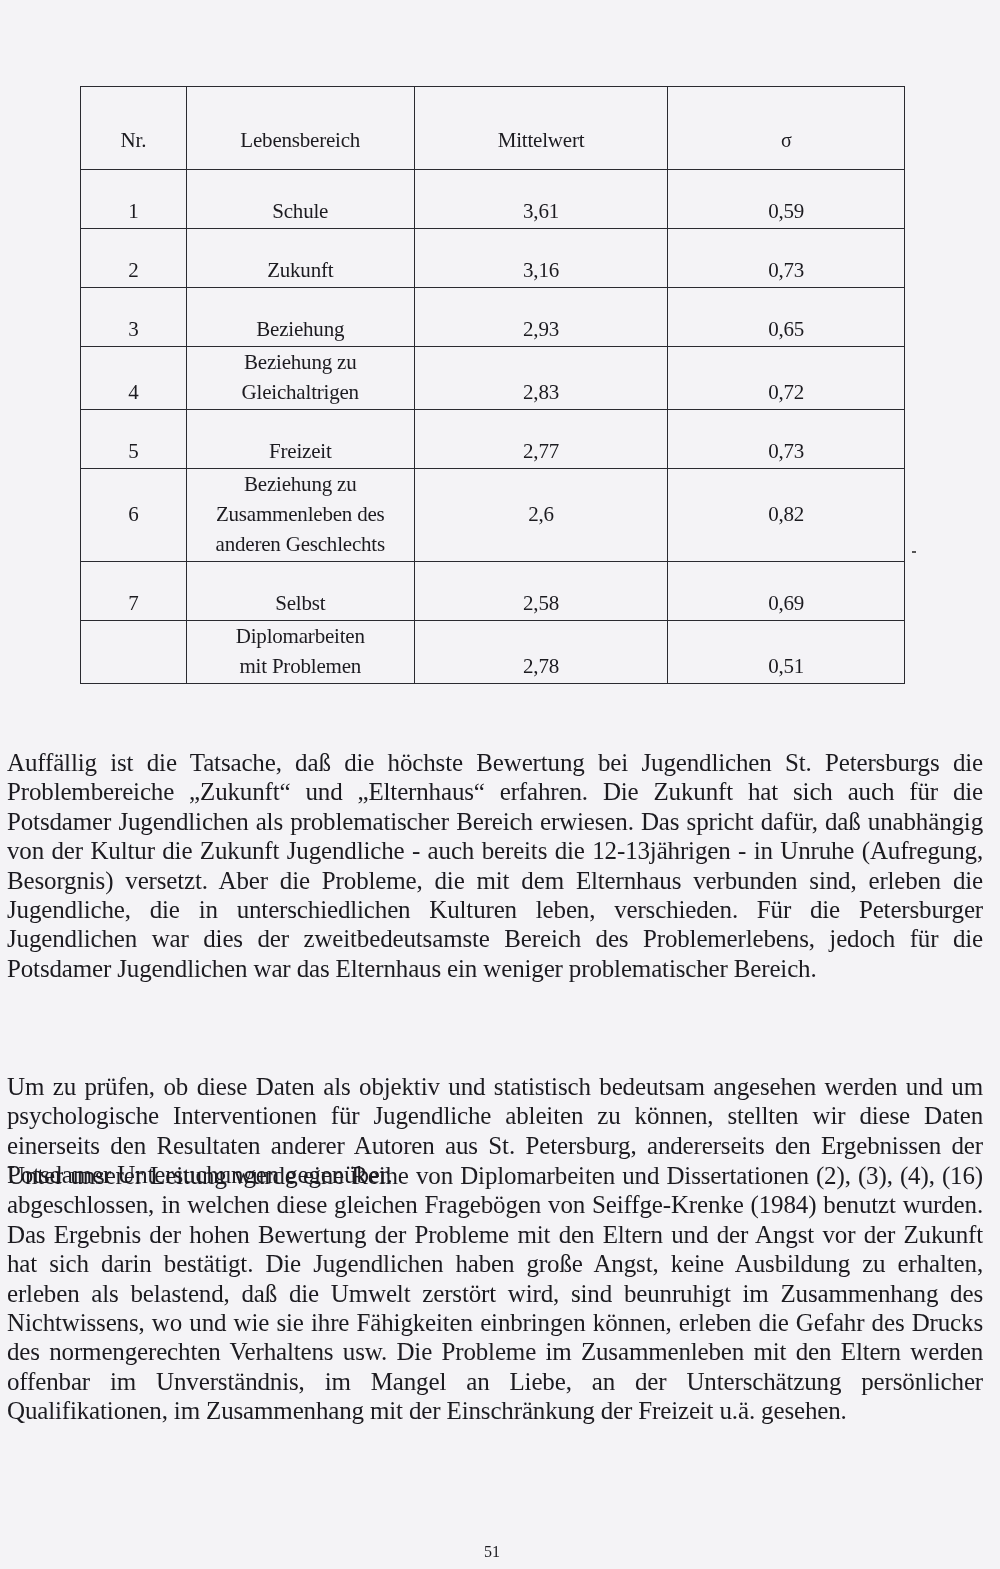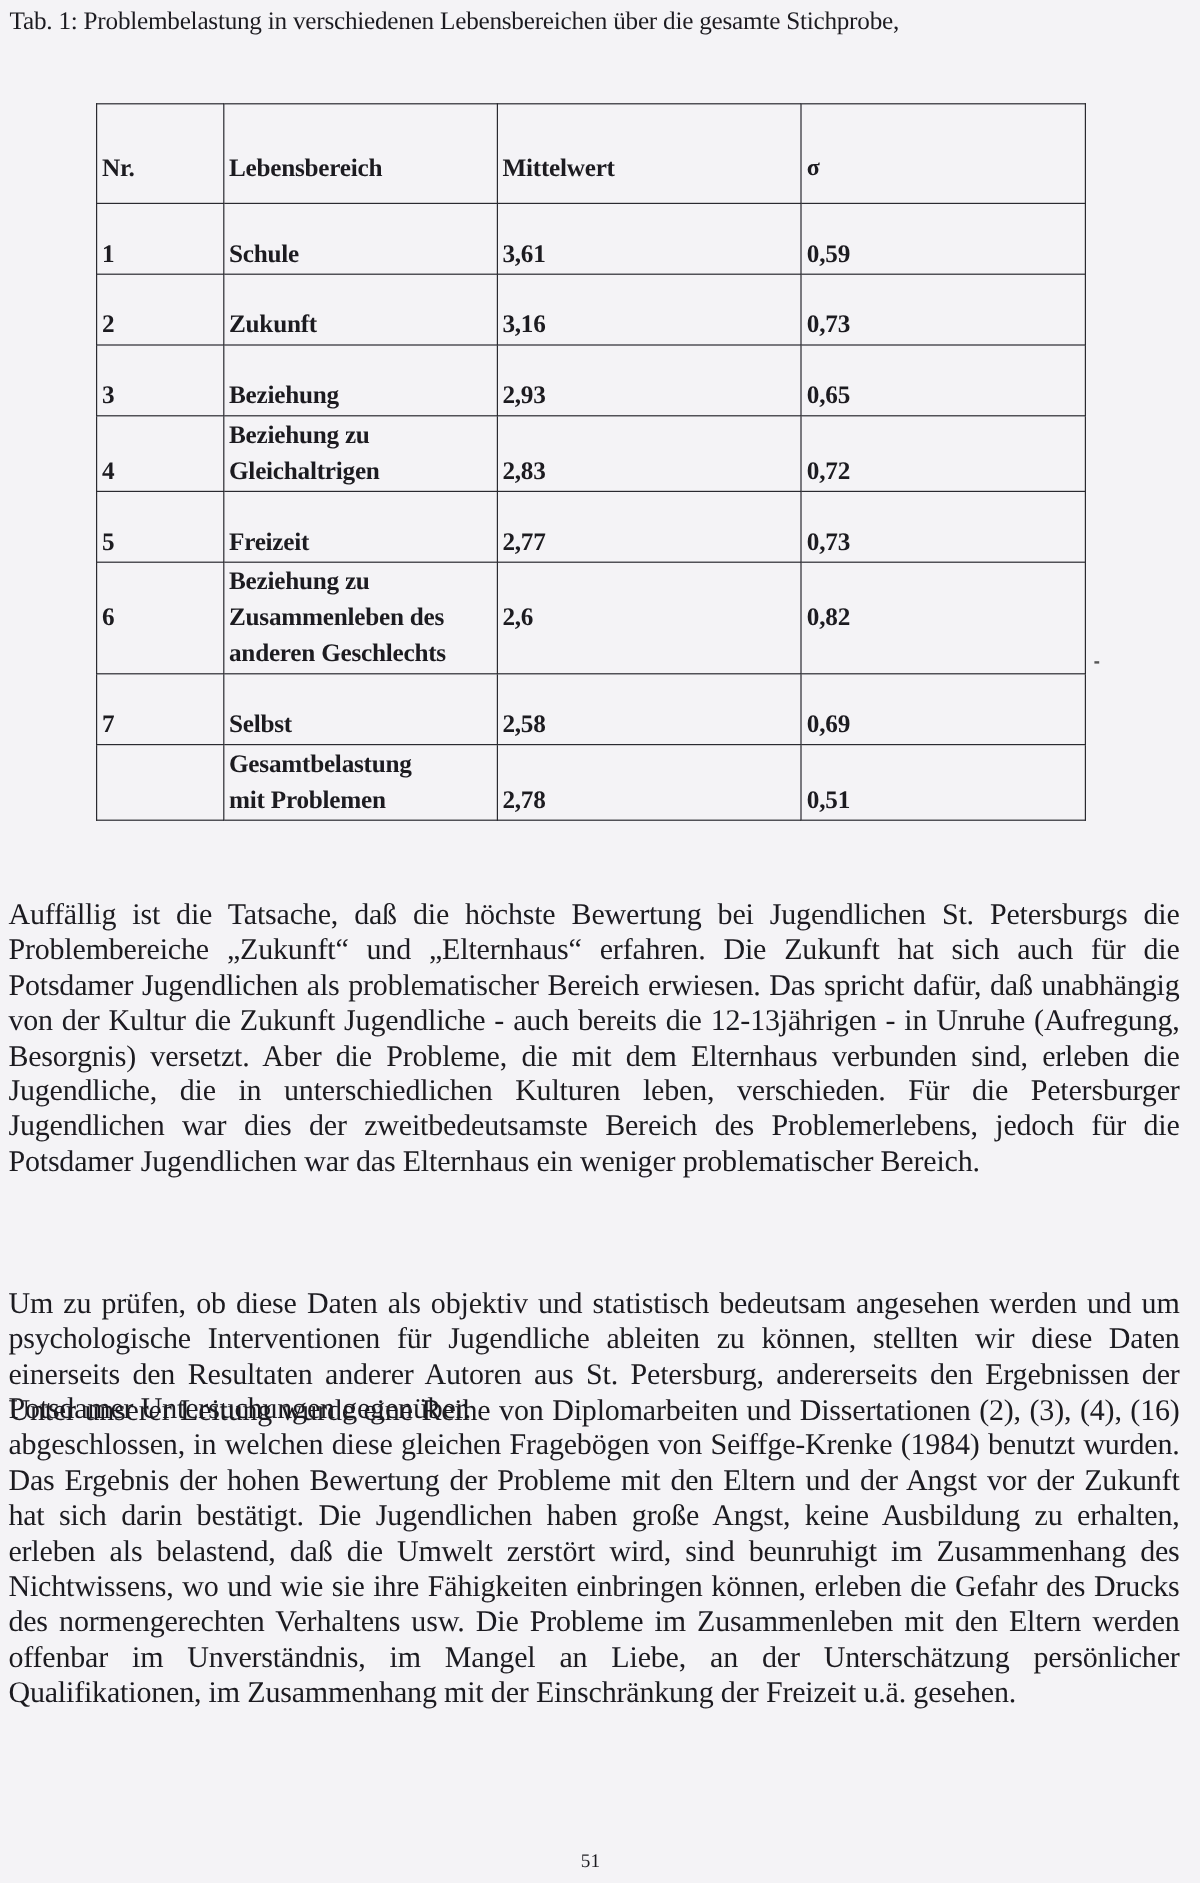--- a/index.html
+++ b/index.html
@@ -32,23 +32,23 @@
       position: absolute;
       left: 80px;
       top: 86px;
       width: 825px;
       border-collapse: collapse;
       font-size: 21px;
       letter-spacing: -0.2px;
     }
     table.data td, table.data th {
       border: 1.6px solid #2a2a30;
-      text-align: left;
+      text-align: center;
       vertical-align: bottom;
-      font-weight: bold;
+      font-weight: normal;
       padding: 0 4px 2px 4px;
       line-height: 30px;
     }
     table.data th {
       height: 58px;
       vertical-align: middle;
       padding-top: 24px;
       padding-bottom: 0;
     }
     col.c-nr { width: 106px; }
@@ -86,21 +86,20 @@
       top: 551px;
       width: 4px;
       height: 2px;
       background: #555;
     }
   </style>
 </head>
 <body>
 
 <div class="caption">
-  <span>Tab. 1: Problembelastung in verschiedenen Lebensbereichen über die gesamte Stichprobe,</span>
 </div>
 
 <table class="data">
   <colgroup>
     <col class="c-nr">
       <col class="c-area">
       <col class="c-mean">
       <col class="c-sd">
   </colgroup>
   <thead>
@@ -167,21 +166,21 @@
         <td>7</td>
         <td>
           <div>Selbst</div>
         </td>
         <td>2,58</td>
         <td>0,69</td>
       </tr>
       <tr class="h60">
         <td></td>
         <td>
-          <div>Gesamtbelastung</div>
+          <div>Diplomarbeiten</div>
           <div>mit Problemen</div>
         </td>
         <td>2,78</td>
         <td>0,51</td>
       </tr>
     </tbody>
 </table>
 
 <div class="stray-mark"></div>
 

